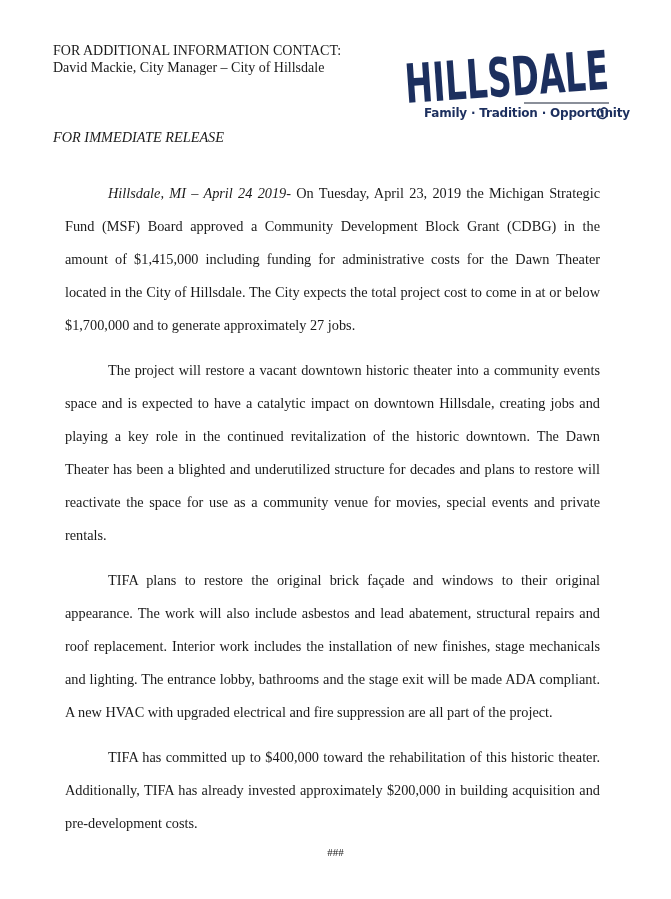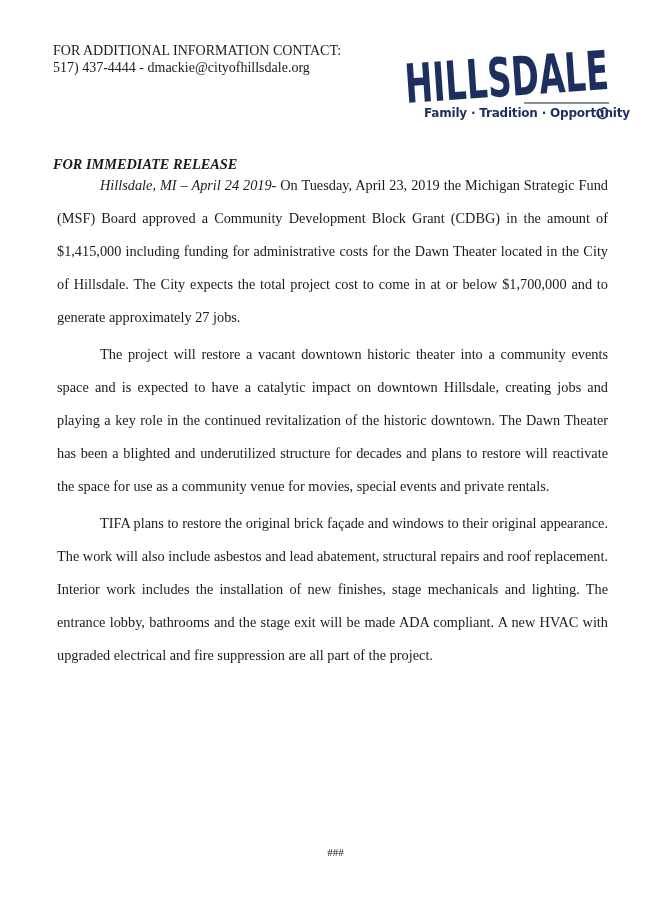--- a/index.html
+++ b/index.html
@@ -6,46 +6,47 @@
   body { width: 671px; height: 899px; position: relative; overflow: hidden;
          font-family: "Liberation Serif", "DejaVu Serif", serif; color: #1a1a1a; }
   .contact { position: absolute; left: 53px; top: 42px; font-size: 14px; line-height: 17px; }
   .contact div { white-space: nowrap; }
   .logo { position: absolute; left: 404px; top: 42px; width: 210px; height: 82px; }
   .logo-word { position: absolute; left: 0; top: 0; width: 206px; height: 62px; }
   .logo-tag { position: absolute; left: 20px; top: 64px; font-family: "DejaVu Sans", sans-serif;
               font-weight: bold; font-size: 12px; letter-spacing: -0.2px; white-space: nowrap; }
   .logo-rule { position: absolute; left: 120px; top: 60px; width: 85px; height: 2px; background: #8a8f99; }
   .logo-swirl { position: absolute; left: 192px; top: 64px; width: 14px; height: 14px; }
-  .release { position: absolute; left: 53px; top: 156px; font-size: 14.3px; font-weight: bold; font-style: italic; }
+  .release { position: absolute; left: 53px; top: 129px; font-size: 14.3px; font-weight: normal; font-style: italic; }
   .body-text { position: absolute; left: 53px; top: 165px; width: 559px; font-size: 14.3px; line-height: 33px; }
-  .body-text p { margin: 4px; text-align: justify; text-indent: 43px; }
+  .body-text p { margin: 12px; text-align: justify; text-indent: 43px; }
   .dateline { font-style: italic; }
   .end-mark { position: absolute; left: 0; width: 671px; top: 846px; text-align: center; font-size: 11px; }
 </style>
 </head>
 <body>
 
 <div class="contact">
   <div>FOR ADDITIONAL INFORMATION CONTACT:</div>
-  <div>517) 437-4444 - dmackie@cityofhillsdale.org</div>
+  <div>David Mackie, City Manager – City of Hillsdale</div>
 </div>
 
 <div class="logo">
   <svg class="logo-word" viewBox="0 0 206 62">
     <text id="wordmark-text" x="103" y="54" text-anchor="middle" font-family="DejaVu Sans Condensed, DejaVu Sans, sans-serif" font-weight="bold" font-size="54" textLength="204" lengthAdjust="spacingAndGlyphs" transform="rotate(-4 103 40)" fill="#1c2f5e">HILLSDALE</text>
   </svg>
   <div class="logo-rule" style="background: rgb(138, 143, 153);"></div>
   <div class="logo-tag" style="color: rgb(28, 47, 94);">Family · Tradition · Opportunity</div>
   <svg class="logo-swirl" viewBox="0 0 14 14">
     <path d="M4 3 A5 5 0 1 0 11 6 A3 3 0 1 0 6 7" fill="none" stroke-width="1.6" stroke-linecap="round" id="swirl-path" stroke="#1c2f5e"></path>
   </svg>
 </div>
 
 <div class="release">FOR IMMEDIATE RELEASE</div>
 
 <div class="body-text">
   <p><span class="dateline">Hillsdale, MI – April 24 2019</span><span>- On Tuesday, April 23, 2019 the Michigan Strategic Fund (MSF) Board approved a Community Development Block Grant (CDBG) in the amount of $1,415,000 including funding for administrative costs for the Dawn Theater located in the City of Hillsdale. The City expects the total project cost to come in at or below $1,700,000 and to generate approximately 27 jobs.</span></p>
   <p>The project will restore a vacant downtown historic theater into a community events space and is expected to have a catalytic impact on downtown Hillsdale, creating jobs and playing a key role in the continued revitalization of the historic downtown. The Dawn Theater has been a blighted and underutilized structure for decades and plans to restore will reactivate the space for use as a community venue for movies, special events and private rentals.</p>
   <p>TIFA plans to restore the original brick façade and windows to their original appearance. The work will also include asbestos and lead abatement, structural repairs and roof replacement. Interior work includes the installation of new finishes, stage mechanicals and lighting. The entrance lobby, bathrooms and the stage exit will be made ADA compliant. A new HVAC with upgraded electrical and fire suppression are all part of the project.</p>
+  <p>TIFA has committed up to $400,000 toward the rehabilitation of this historic theater. Additionally, TIFA has already invested approximately $200,000 in building acquisition and pre-development costs.</p>
 </div>
 
 <div class="end-mark">###</div>
 
 </body></html>

